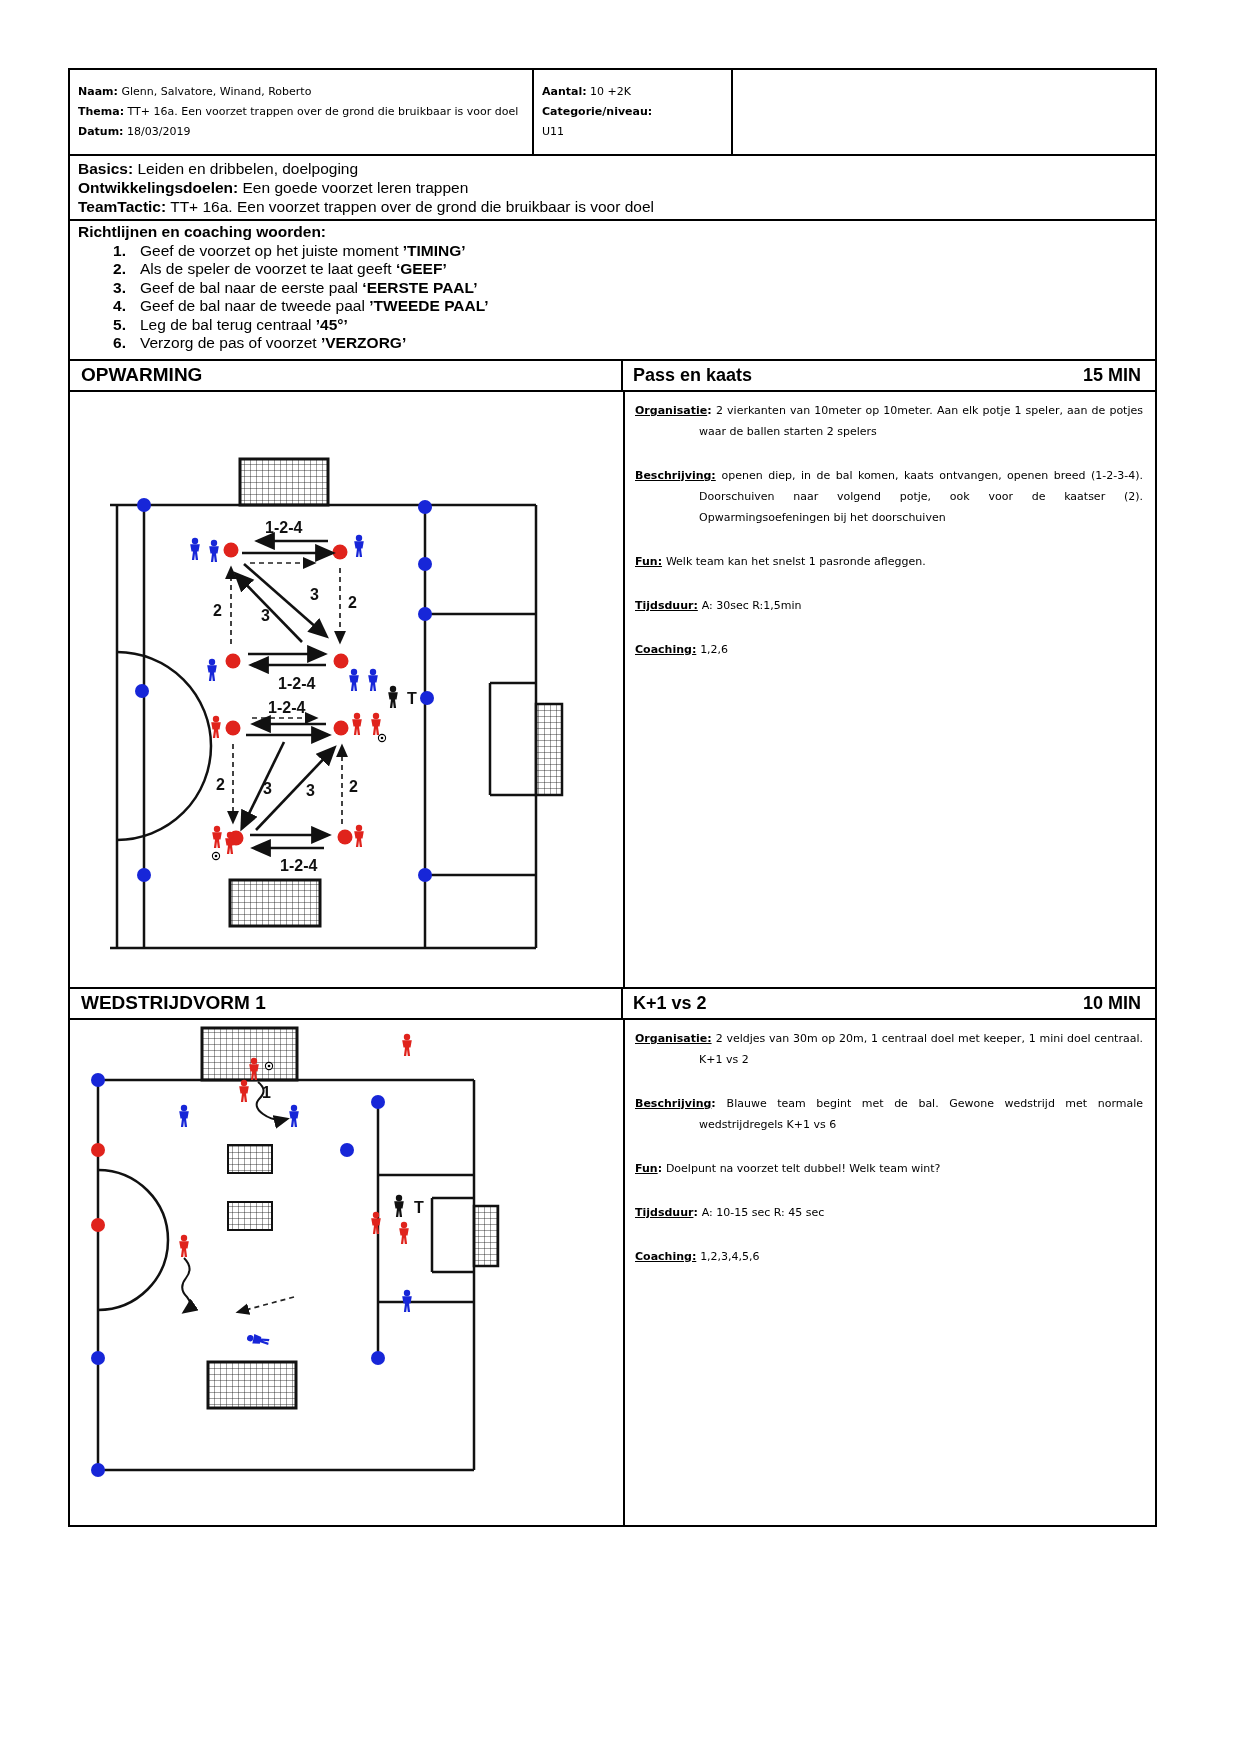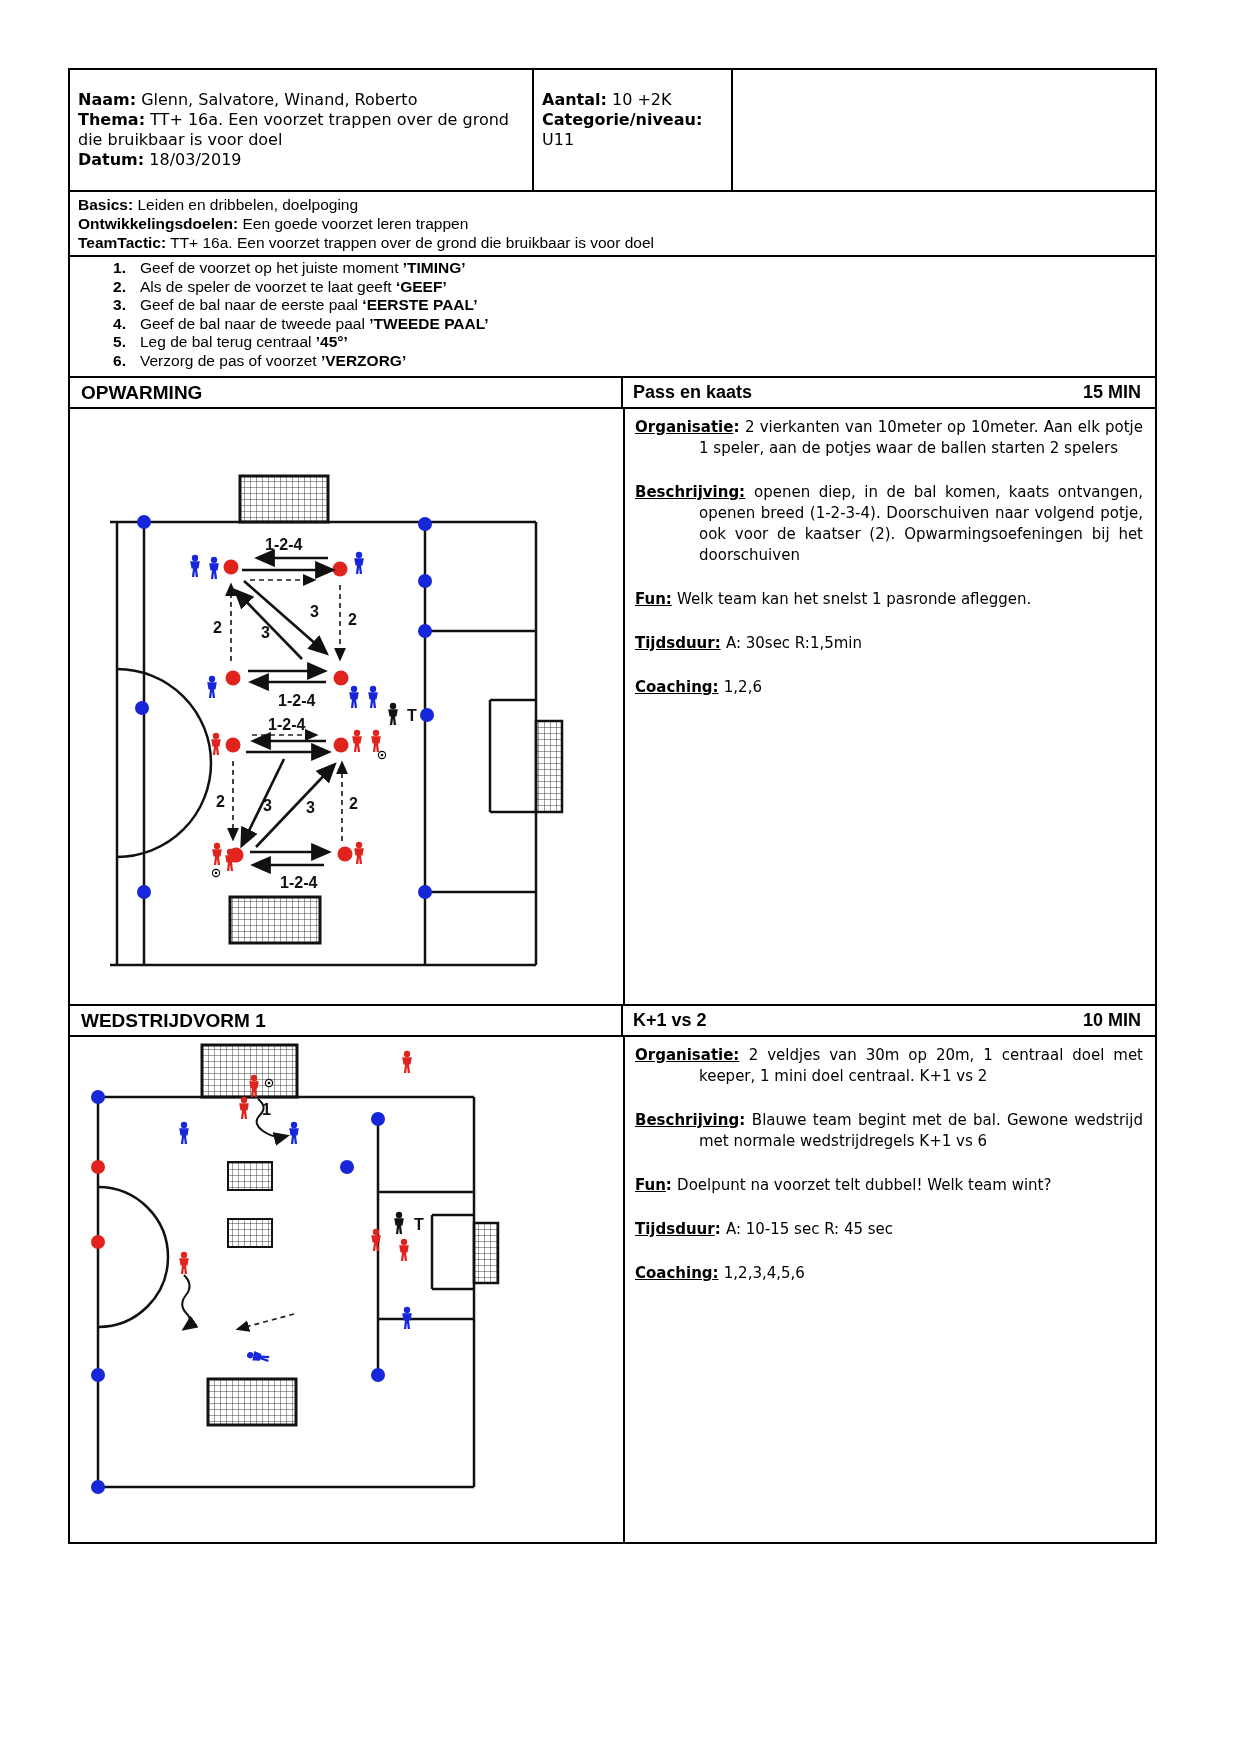--- a/index.html
+++ b/index.html
@@ -3,21 +3,21 @@
 <meta charset="utf-8">
 <style>
   html,body{margin:0;padding:0;background:#fff;}
   .page{position:relative;width:1241px;height:1754px;background:#ffffff;overflow:hidden;}
   .doc{position:absolute;left:68px;top:68px;width:1085px;border:2px solid #000;background:#fff;}
   .f-wide{font-family:"DejaVu Sans",sans-serif;}
   .f-cond{font-family:"Liberation Sans",sans-serif;}
 
   
   .row1{display:flex;border-bottom:2px solid #000;}
-  .row1 .cell{padding:20px 8px;font-size:16px;line-height:20px;}
+  .row1 .cell{padding:12px 8px;font-size:11px;line-height:20px;}
   .c1{width:446px;border-right:2px solid #000;}
   .c2{width:181px;border-right:2px solid #000;}
   .c3{flex:1;}
   b{font-weight:bold;}
 
   
   .row2{border-bottom:2px solid #000;padding:3px 8px;font-size:15.5px;line-height:19px;}
   
   .row3{border-bottom:2px solid #000;padding:2px 8px 6px 8px;font-size:15.5px;line-height:18.5px;}
   .rl-item{display:flex;}
@@ -25,21 +25,21 @@
 
   
   .sec-head{display:flex;border-bottom:2px solid #000;height:29px;align-items:flex-start;}
   .sh-left{width:553px;border-right:2px solid #000;height:100%;display:flex;align-items:center;
            font-weight:bold;font-size:19px;padding-left:11px;box-sizing:border-box;}
   .sh-right{flex:1;height:100%;display:flex;align-items:center;justify-content:space-between;
             font-weight:bold;font-size:18px;padding:0 14px 0 10px;}
   
   .sec-body{display:flex;}
   .sb-left{width:553px;border-right:2px solid #000;position:relative;flex:none;}
-  .sb-right{flex:1;padding:8px 12px 0 10px;font-size:15px;line-height:21px;}
+  .sb-right{flex:1;padding:8px 12px 0 10px;font-size:11px;line-height:21px;}
   .para{margin:0 0 23px 0;padding-left:64px;text-indent:-64px;text-align:justify;}
   .plabel{font-weight:bold;text-decoration:underline;}
   .psep{font-weight:bold;}
   .sec2 .sec-head{border-top:0;}
   .secdiv{border-bottom:2px solid #000;}
 
   
   .fl{stroke:#111;stroke-width:2.5;fill:none;}
   .fl-thin{stroke:#111;stroke-width:2;fill:none;}
   .arr{stroke:#111;stroke-width:2.6;fill:none;}
@@ -89,20 +89,21 @@
     </div>
   </div>
 
   <div class="row2 f-cond">
     <div><b>Basics:</b><span> Leiden en dribbelen, doelpoging</span></div>
     <div><b>Ontwikkelingsdoelen:</b><span> Een goede voorzet leren trappen</span></div>
     <div><b>TeamTactic:</b><span> TT+ 16a. Een voorzet trappen over de grond die bruikbaar is voor doel</span></div>
   </div>
 
   <div class="row3 f-cond">
+    <div><b>Richtlijnen en coaching woorden:</b></div>
     <div class="rl-item">
           <span class="rl-num">1.</span>
           <span><span>Geef de voorzet op het juiste moment </span><b>’TIMING’</b></span>
         </div>
     <div class="rl-item">
           <span class="rl-num">2.</span>
           <span><span>Als de speler de voorzet te laat geeft </span><b>‘GEEF’</b></span>
         </div>
     <div class="rl-item">
           <span class="rl-num">3.</span>

